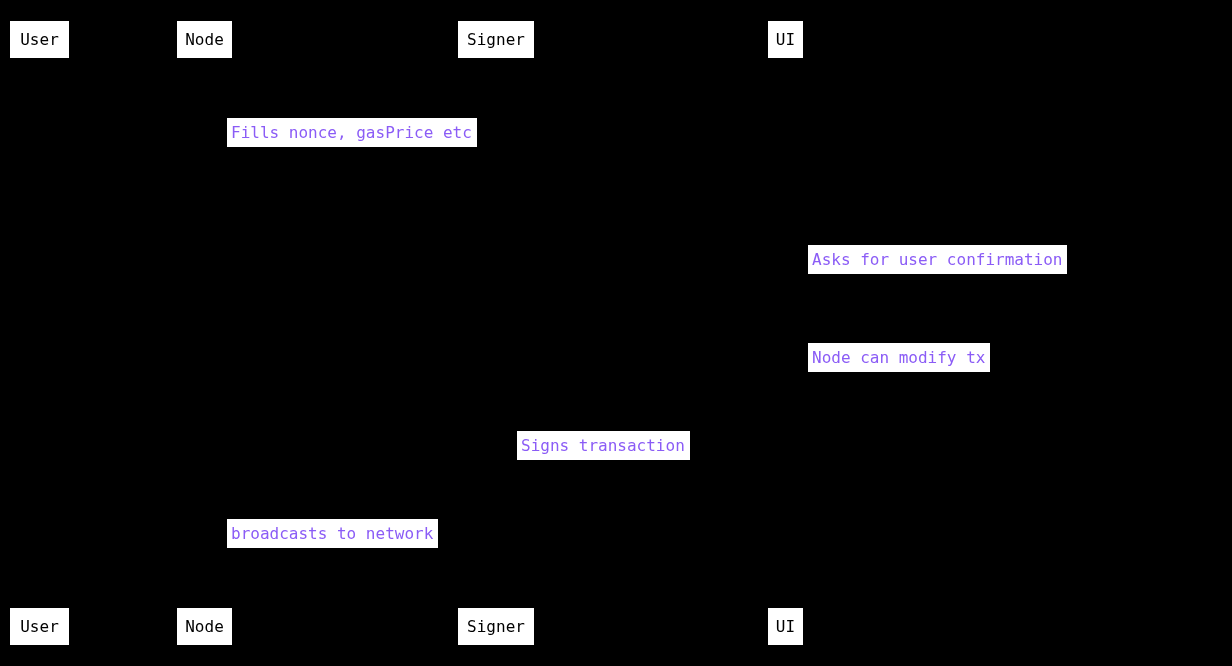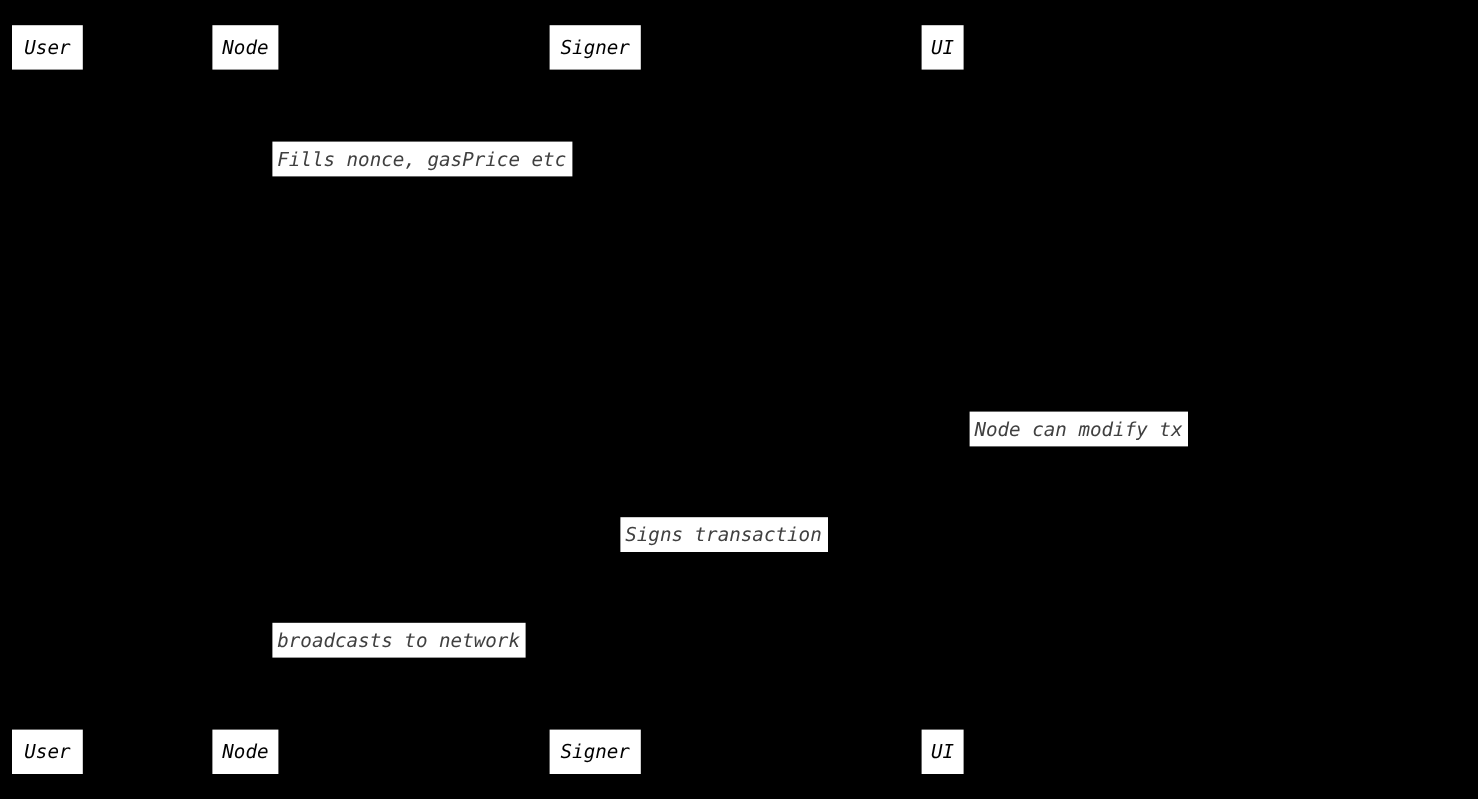--- a/index.html
+++ b/index.html
@@ -7,39 +7,38 @@
     padding: 0;
     background: #000000;
   }
   #canvas {
     position: relative;
     width: 1232px;
     height: 666px;
     background: #000000;
     font-family: "DejaVu Sans Mono", "Liberation Mono", monospace;
     overflow: hidden;
-    font-style: italic;
   }
   .participant {
     position: absolute;
     height: 37px;
     background: #ffffff;
     color: #000000;
     font-size: 16px;
     line-height: 37px;
     text-align: center;
     white-space: nowrap;
     overflow: hidden;
     box-sizing: border-box;
   }
   .message {
     position: absolute;
     height: 29px;
     background: #ffffff;
-    color: #404040;
+    color: #8b5cf6;
     font-size: 16px;
     line-height: 29px;
     text-align: left;
     padding-left: 4px;
     white-space: nowrap;
     overflow: hidden;
     box-sizing: border-box;
   }
   
   .p-user-top   { left: 10px;  top: 21px; width: 59px; }
@@ -63,20 +62,21 @@
 <body>
 
 <div id="canvas">
 
   <div class="participant p-user-top">User</div>
   <div class="participant p-node-top">Node</div>
   <div class="participant p-signer-top">Signer</div>
   <div class="participant p-ui-top">UI</div>
 
   <div class="message m-fills">Fills nonce, gasPrice etc</div>
+  <div class="message m-asks">Asks for user confirmation</div>
   <div class="message m-modify">Node can modify tx</div>
   <div class="message m-signs">Signs transaction</div>
   <div class="message m-broadcast">broadcasts to network</div>
 
   <div class="participant p-user-bot">User</div>
   <div class="participant p-node-bot">Node</div>
   <div class="participant p-signer-bot">Signer</div>
   <div class="participant p-ui-bot">UI</div>
 
 </div>

